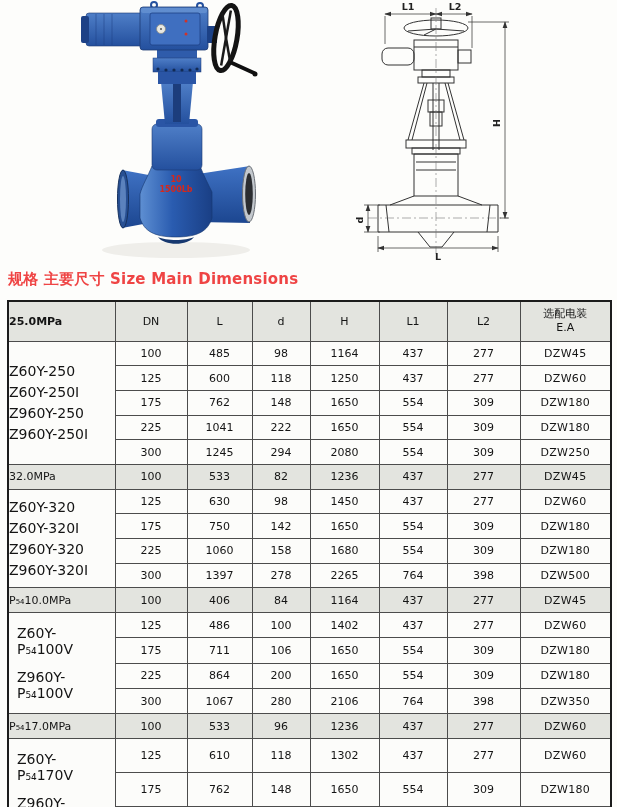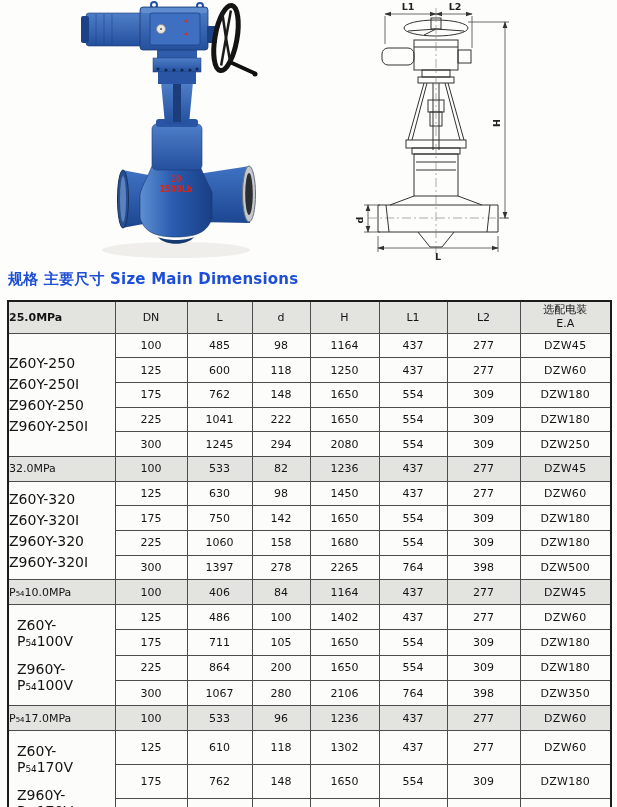--- a/index.html
+++ b/index.html
@@ -7,32 +7,32 @@
     width:617px;height:807px;position:relative;overflow:hidden;
     background:#fdfdfb;
     font-family:"DejaVu Sans","Liberation Sans",sans-serif;
     color:#141414;
   }
   .top-area{position:absolute;left:0;top:0;width:617px;height:268px;}
   .valve-photo{position:absolute;left:58px;top:0;width:225px;height:266px;}
   .valve-drawing{position:absolute;left:328px;top:0;width:288px;height:268px;}
   .heading{
     position:absolute;left:8px;top:270px;margin:0;
-    font-size:15px;font-weight:bold;color:#1d4ed8;letter-spacing:0.2px;
+    font-size:15px;font-weight:bold;color:#ef4444;letter-spacing:0.2px;
   }
   .dim-table{
     position:absolute;left:7px;top:300px;width:603px;
     border-collapse:collapse;table-layout:fixed;
     border:2px solid #1c1c1c;background:#fcfcfa;
   }
   .dim-table th,.dim-table td{
     border:1px solid #4c4c4c;font-size:11px;padding:0;overflow:hidden;
     font-weight:normal;
   }
-  .dim-table thead tr{height:32px;}
+  .dim-table thead tr{height:40px;}
   .dim-table tbody tr{height:24.7px;}
   .sh{background:#e3e4df;}
   .lab{text-align:left;padding-left:12px;}
   th.lab{font-weight:bold;}
   .num{text-align:center;}
   th.num{font-weight:normal;}
   .ea{text-align:center;font-size:10px;font-weight:bold;letter-spacing:0.3px;}
   .ea-h{text-align:center;font-weight:bold;font-size:11px;line-height:1.3;}
   .models{vertical-align:middle;}
   .model{margin:5px 0;font-size:14px;line-height:1.15;}
@@ -355,21 +355,21 @@
         <td class="num">486</td>
         <td class="num">100</td>
         <td class="num">1402</td>
         <td class="num">437</td>
         <td class="num">277</td>
         <td class="ea">DZW60</td>
       </tr>
       <tr>
         <td class="num">175</td>
         <td class="num">711</td>
-        <td class="num">105</td>
+        <td class="num">106</td>
         <td class="num">1650</td>
         <td class="num">554</td>
         <td class="num">309</td>
         <td class="ea">DZW180</td>
       </tr>
       <tr>
         <td class="num">225</td>
         <td class="num">864</td>
         <td class="num">200</td>
         <td class="num">1650</td>

